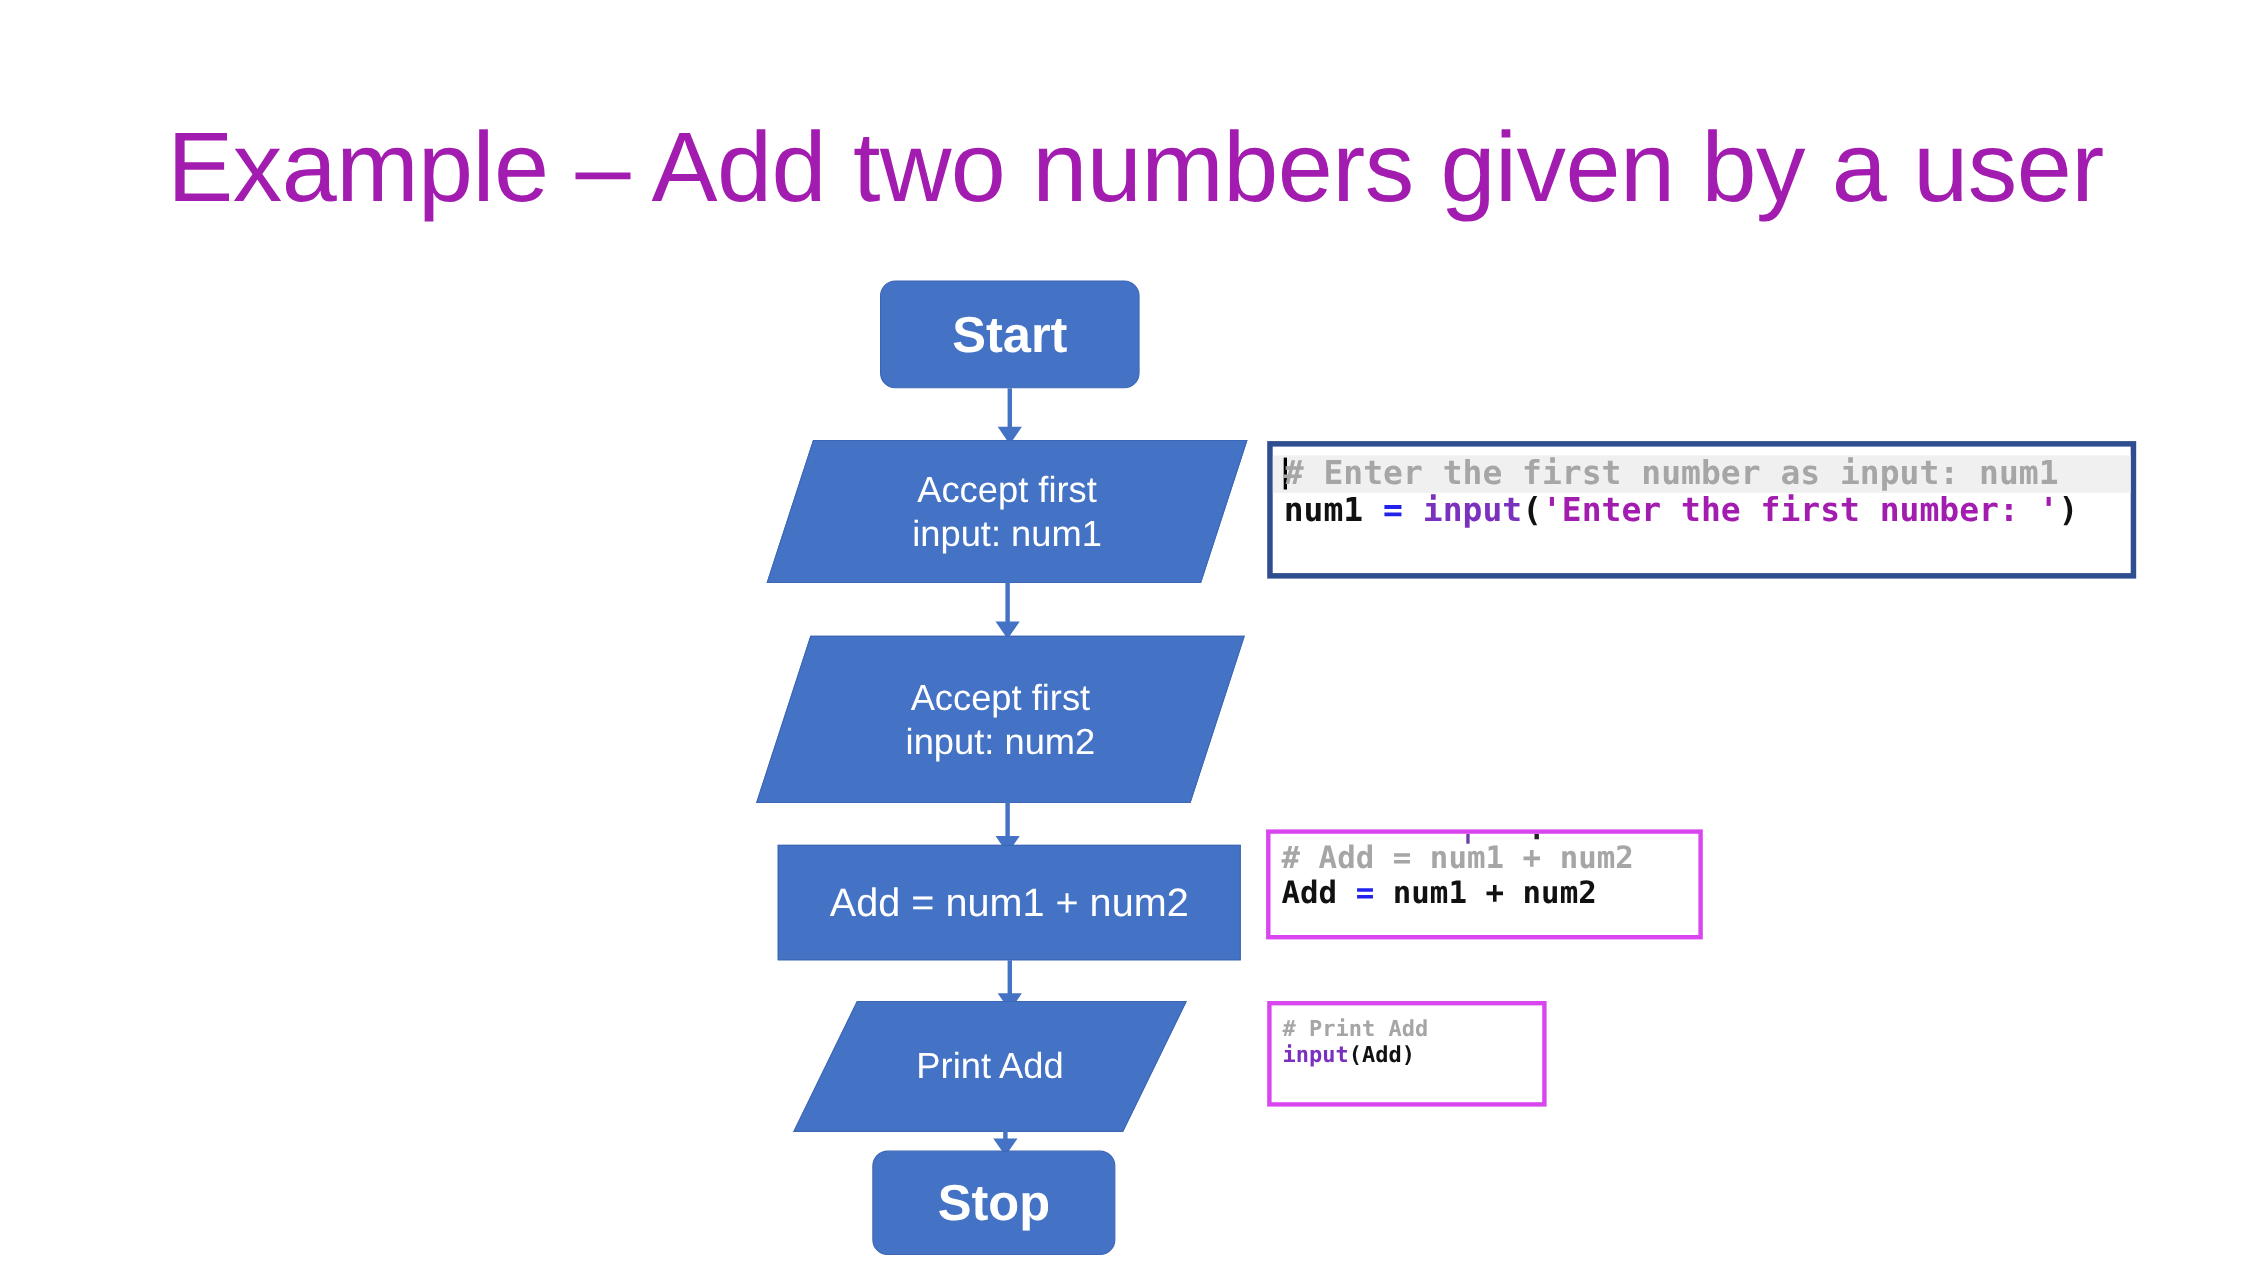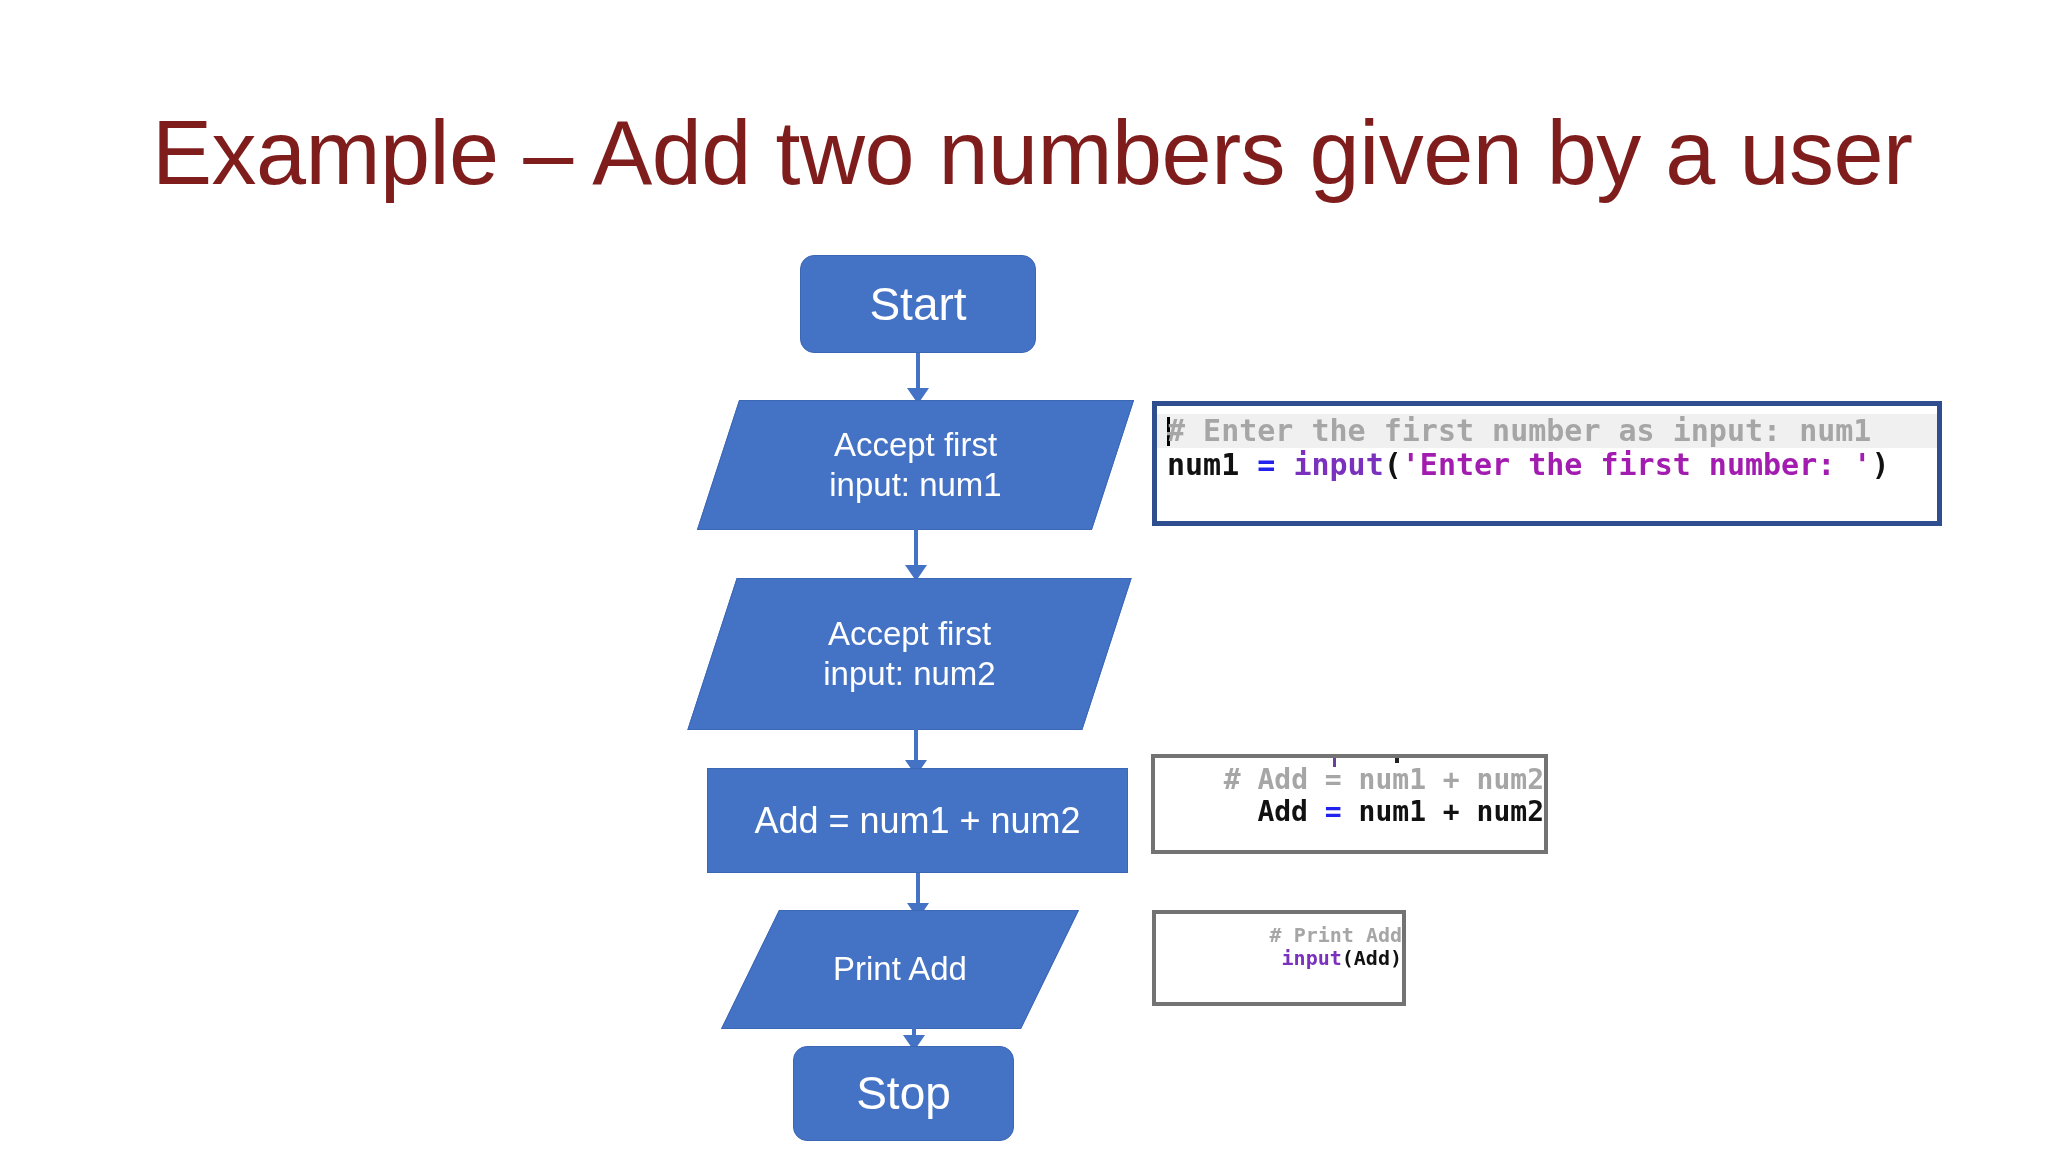--- a/index.html
+++ b/index.html
@@ -17,21 +17,21 @@
 
   
   #slide-title {
     position: absolute;
     left: 152px;
     top: 108px;
     width: 1760px;
     font-size: 90px;
     line-height: 1.0;
     font-weight: 400;
-    color: #7f1d1d;
+    color: #a21caf;
     letter-spacing: -0.5px;
     white-space: nowrap;
   }
 
   
   #flowchart {
     position: absolute;
     left: 0;
     top: 0;
     width: 2048px;
@@ -52,20 +52,21 @@
     display: block;
     white-space: pre-line;
     line-height: 1.22;
   }
 
   
   .terminator {
     border-radius: 14px;
     border: 1px solid #3c67b5;
     font-size: 46px;
+    font-weight: bold;
   }
 
   
   .process {
     border: 1px solid #3c67b5;
     font-size: 36px;
   }
 
   
   .parallelogram {
@@ -113,22 +114,21 @@
     box-sizing: border-box;
     background: #ffffff;
     font-family: "DejaVu Sans Mono", monospace;
     overflow: hidden;
     font-weight: bold;
   }
   .code-box.navy {
     border: 5px solid #2F4E8F;
   }
   .code-box.blackbox {
-    border: 4px solid #737373;
-    text-align: right;
+    border: 4px solid #d946ef;
   }
   .code-line {
     white-space: pre;
     line-height: 1.14;
     padding-left: 10px;
   }
   .code-line.highlight {
     background: #F0F0F1;
   }
   .tok-comment { color: #A6A6A6; }

